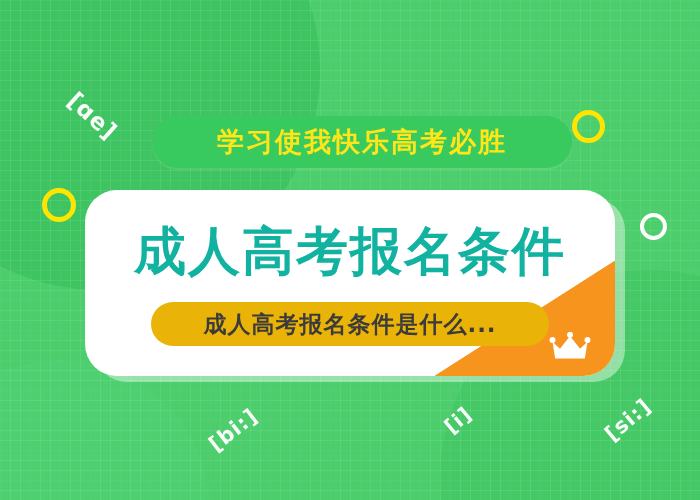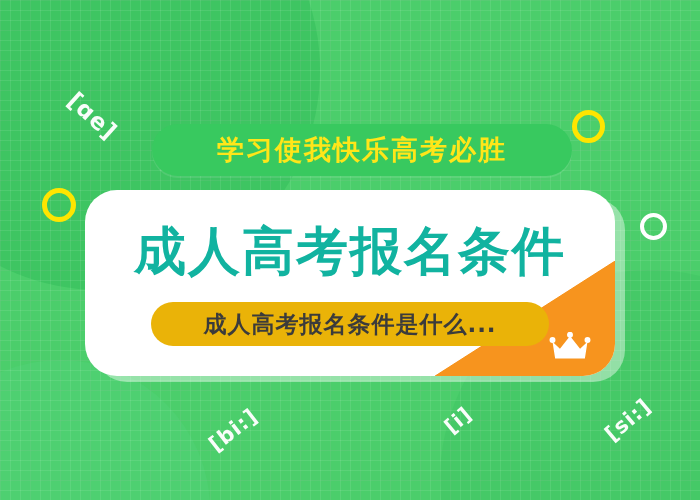--- a/index.html
+++ b/index.html
@@ -110,21 +110,21 @@
   }
   .ph-1 { left: 64px;  top: 103px; font-size: 23px; transform: rotate(42deg); }
   .ph-2 { left: 206px; top: 418px; font-size: 21px; transform: rotate(-38deg); }
   .ph-3 { left: 444px; top: 408px; font-size: 20px; transform: rotate(-40deg); }
   .ph-4 { left: 602px; top: 408px; font-size: 21px; transform: rotate(-40deg); }
 
   
   .banner-pill {
     position: absolute;
     left: 152px;
-    top: 124px;
+    top: 116px;
     width: 420px;
     height: 52px;
     border-radius: 26px;
     background: #38C95F;
     display: flex;
     align-items: center;
     justify-content: center;
     z-index: 8;
     box-shadow: 0 2px 0 rgba(255,255,255,0.10);
   }

